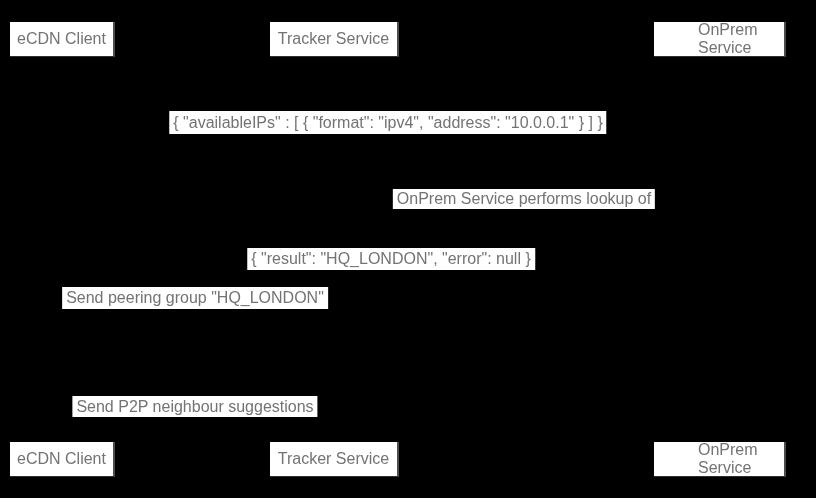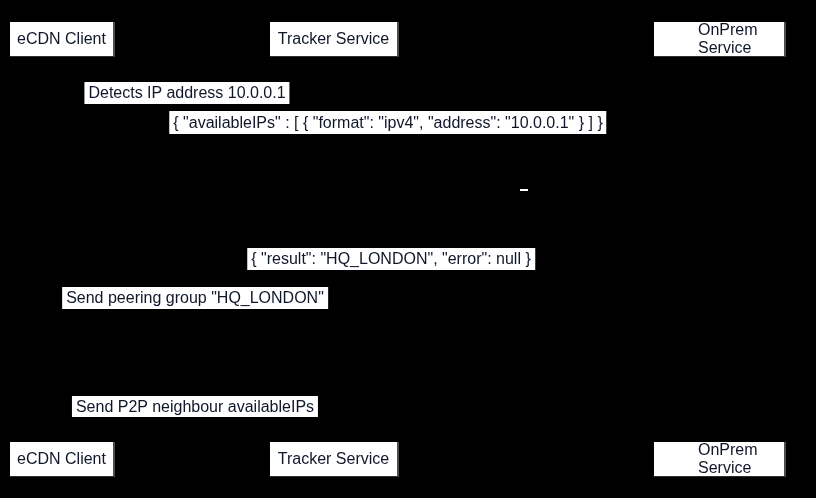--- a/index.html
+++ b/index.html
@@ -6,21 +6,21 @@
     margin: 0;
     padding: 0;
     background: #000000;
   }
   .stage {
     position: relative;
     width: 816px;
     height: 498px;
     background: #000000;
     font-family: "Liberation Sans", sans-serif;
-    color: #0f172a;
+    color: #737373;
     overflow: hidden;
   }
   .actor {
     position: absolute;
     height: 35px;
     background: #ffffff;
     border-right: 2px solid #4d4d4d;
     border-bottom: 1px solid #2e2e2e;
     display: flex;
     align-items: center;
@@ -79,42 +79,40 @@
     <span>Tracker Service</span>
   </div>
   <div class="actor actor-row-top actor-onprem">
     <span>OnPrem Service</span>
   </div>
 
   <div class="lifeline lifeline-ecdn"></div>
   <div class="lifeline lifeline-tracker"></div>
   <div class="lifeline lifeline-onprem"></div>
 
-  <div class="msg-label lbl-detects">
-    <span class="line">Detects IP address 10.0.0.1</span>
-  </div>
 
   <div class="msg-label lbl-post">
     <span class="line">{ "availableIPs" : [ { "format": "ipv4", "address": "10.0.0.1" } ] }</span>
   </div>
 
   <div class="msg-label lbl-note-onprem">
+    <span class="line">OnPrem Service performs lookup of</span>
   </div>
 
   <div class="msg-label lbl-result">
     <span class="line">{ "result": "HQ_LONDON", "error": null }</span>
   </div>
 
   <div class="msg-label lbl-send-peering">
     <span class="line">Send peering group "HQ_LONDON"</span>
   </div>
 
 
   <div class="msg-label lbl-send-p2p">
-    <span class="line">Send P2P neighbour availableIPs</span>
+    <span class="line">Send P2P neighbour suggestions</span>
   </div>
 
   <div class="actor actor-row-bottom actor-ecdn">
     <span>eCDN Client</span>
   </div>
   <div class="actor actor-row-bottom actor-tracker">
     <span>Tracker Service</span>
   </div>
   <div class="actor actor-row-bottom actor-onprem">
     <span>OnPrem Service</span>

